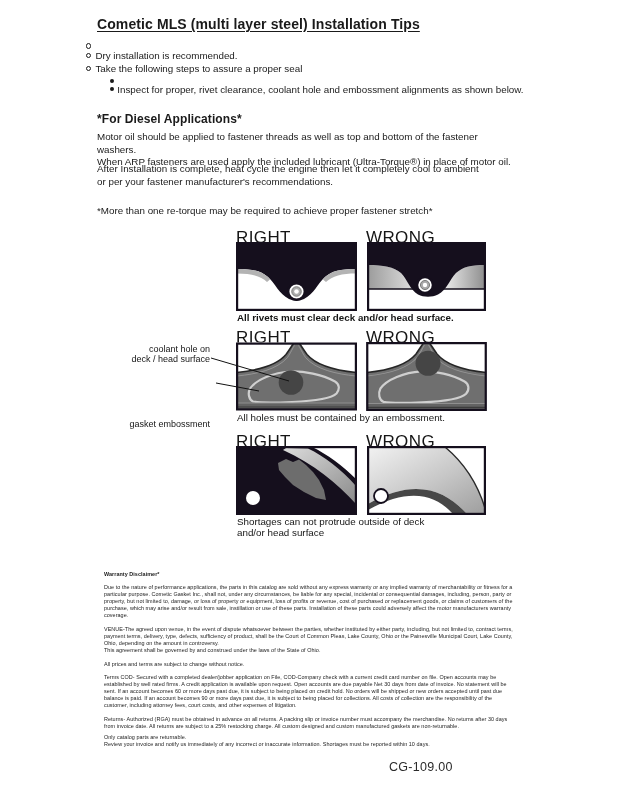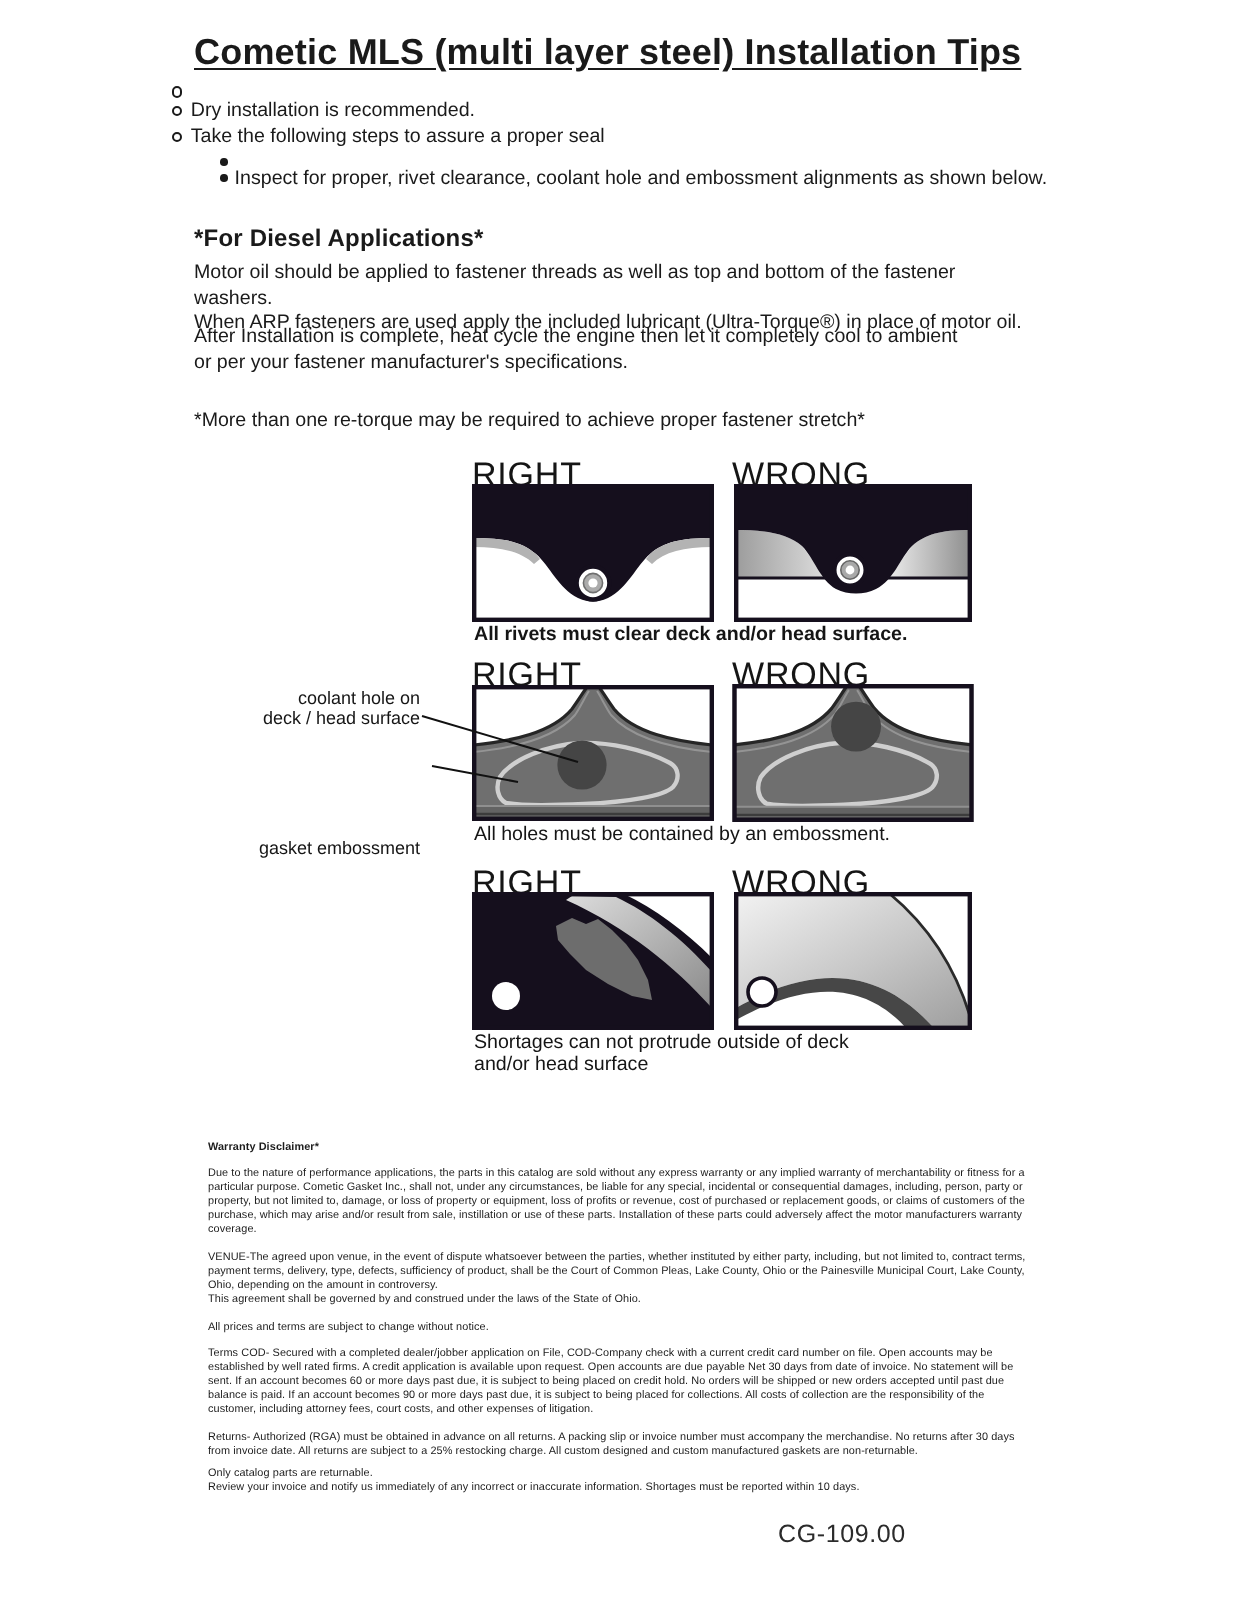--- a/index.html
+++ b/index.html
@@ -5,21 +5,21 @@
   html,body{margin:0;padding:0;}
   body{
     width:618px;height:800px;position:relative;background:#ffffff;
     font-family:"Liberation Sans", sans-serif;color:#1a1a1a;overflow:hidden;
     -webkit-font-smoothing:antialiased;
   }
   .abs{position:absolute;}
 
   
   .title{
-    left:97px;top:16px;font-size:18px;font-weight:bold;letter-spacing:.1px;
+    left:97px;top:16px;font-size:14px;font-weight:bold;letter-spacing:.1px;
     text-decoration:underline;text-underline-offset:2px;
   }
   .bullets{left:86px;top:39px;width:440px;font-size:9.8px;line-height:13px;}
   .b-row{display:flex;align-items:flex-start;}
   .b-marker{width:3.4px;height:3.4px;border:1px solid #1a1a1a;border-radius:50%;
     margin:4.2px 4px 0 0;flex:0 0 auto;}
   .sb-row{display:flex;align-items:flex-start;padding-left:24px;}
   .sb-marker{width:3.8px;height:3.8px;background:#1a1a1a;border-radius:50%;
     margin:4.4px 3.5px 0 0;flex:0 0 auto;}
 
@@ -80,21 +80,21 @@
   </div>
 </div>
 
 <div class="abs diesel-h">*For Diesel Applications*</div>
 <div class="abs para p1">
   <div>Motor oil should be applied to fastener threads as well as top and bottom of the fastener washers.</div>
   <div>When ARP fasteners are used apply the included lubricant (Ultra-Torque®) in place of motor oil.</div>
 </div>
 <div class="abs para p2">
   <div>After Installation is complete, heat cycle the engine then let it completely cool to ambient</div>
-  <div>or per your fastener manufacturer's specifications.</div>
+  <div>or per your fastener manufacturer's recommendations.</div>
 </div>
 <div class="abs para p3">*More than one re-torque may be required to achieve proper fastener stretch*</div>
 
 <div class="abs dlabel rl row1-l">RIGHT</div>
 <div class="abs dlabel wl row1-l">WRONG</div>
 
 <div class="abs fig fx-l f1">
   <svg viewBox="0 0 121 69">
     <rect x="0" y="0" width="121" height="69" fill="#ffffff"></rect>
     <path d="M1,1 H120 V27 C104,27 96,29 89,35 C82,41 78,52 68,57 C62,59.5 59,59.5 53,57 C43,52 39,41 32,35 C25,29 17,27 1,27 Z" fill="#150f1d"></path>

